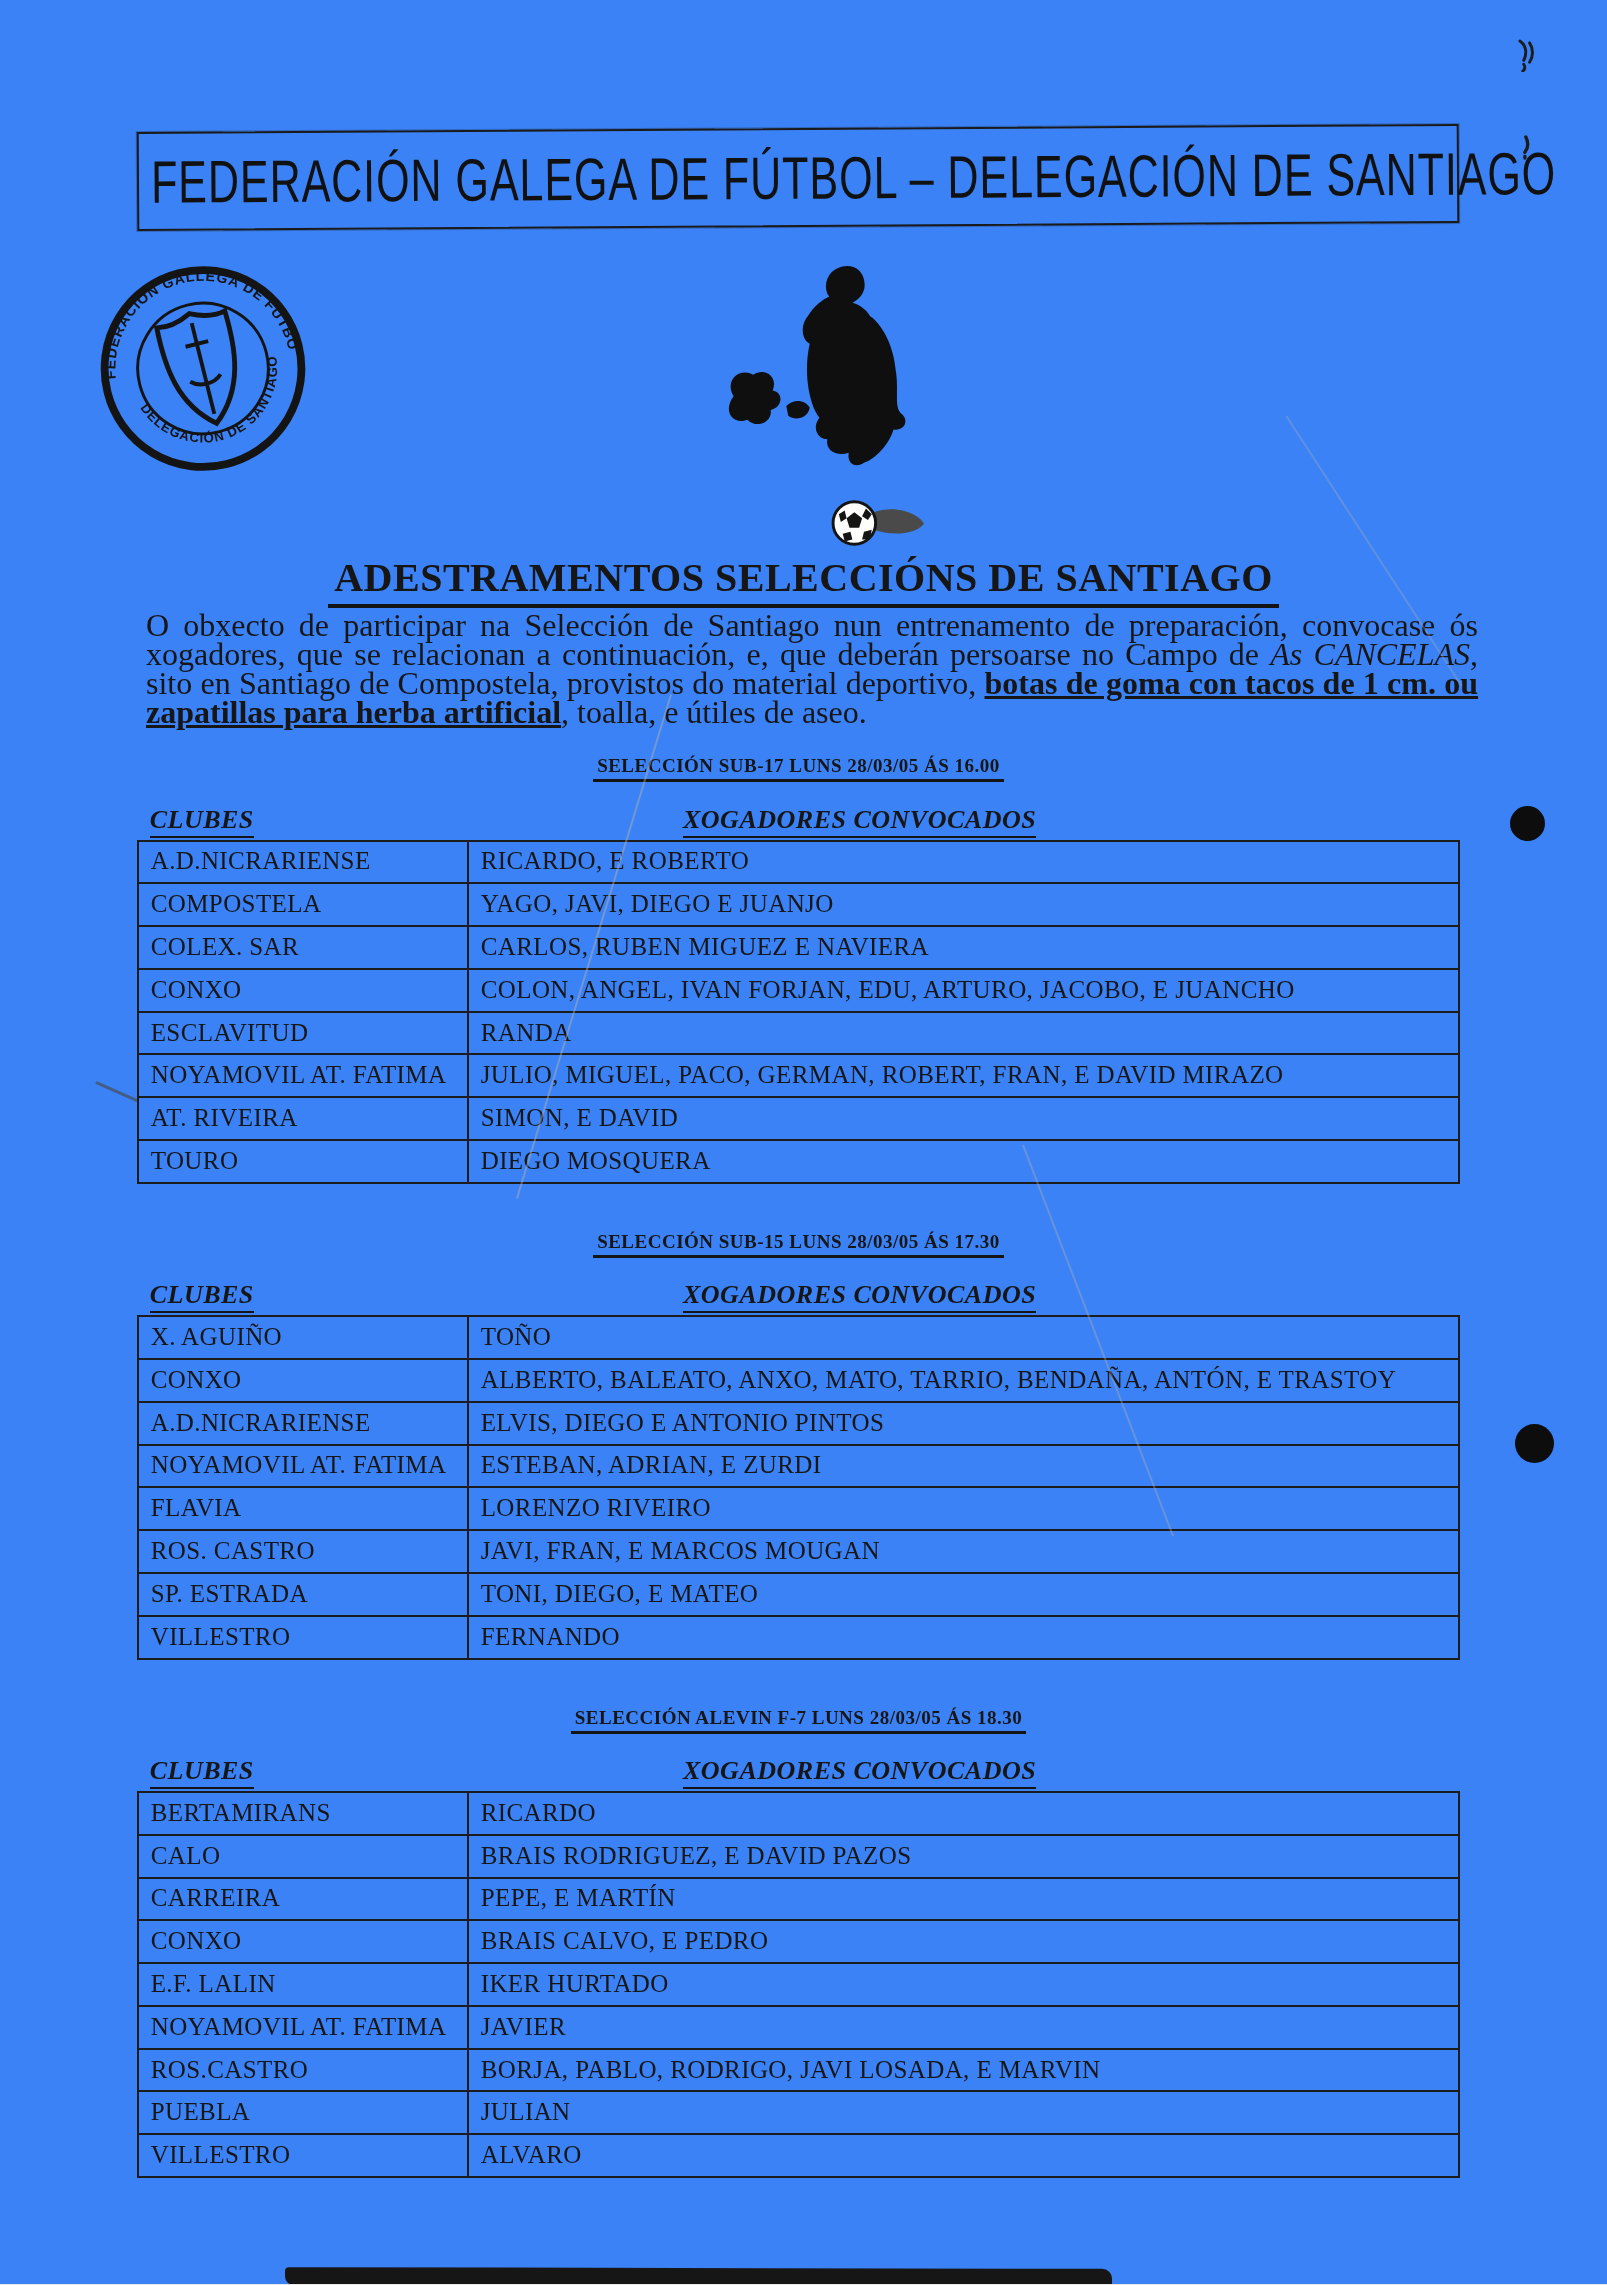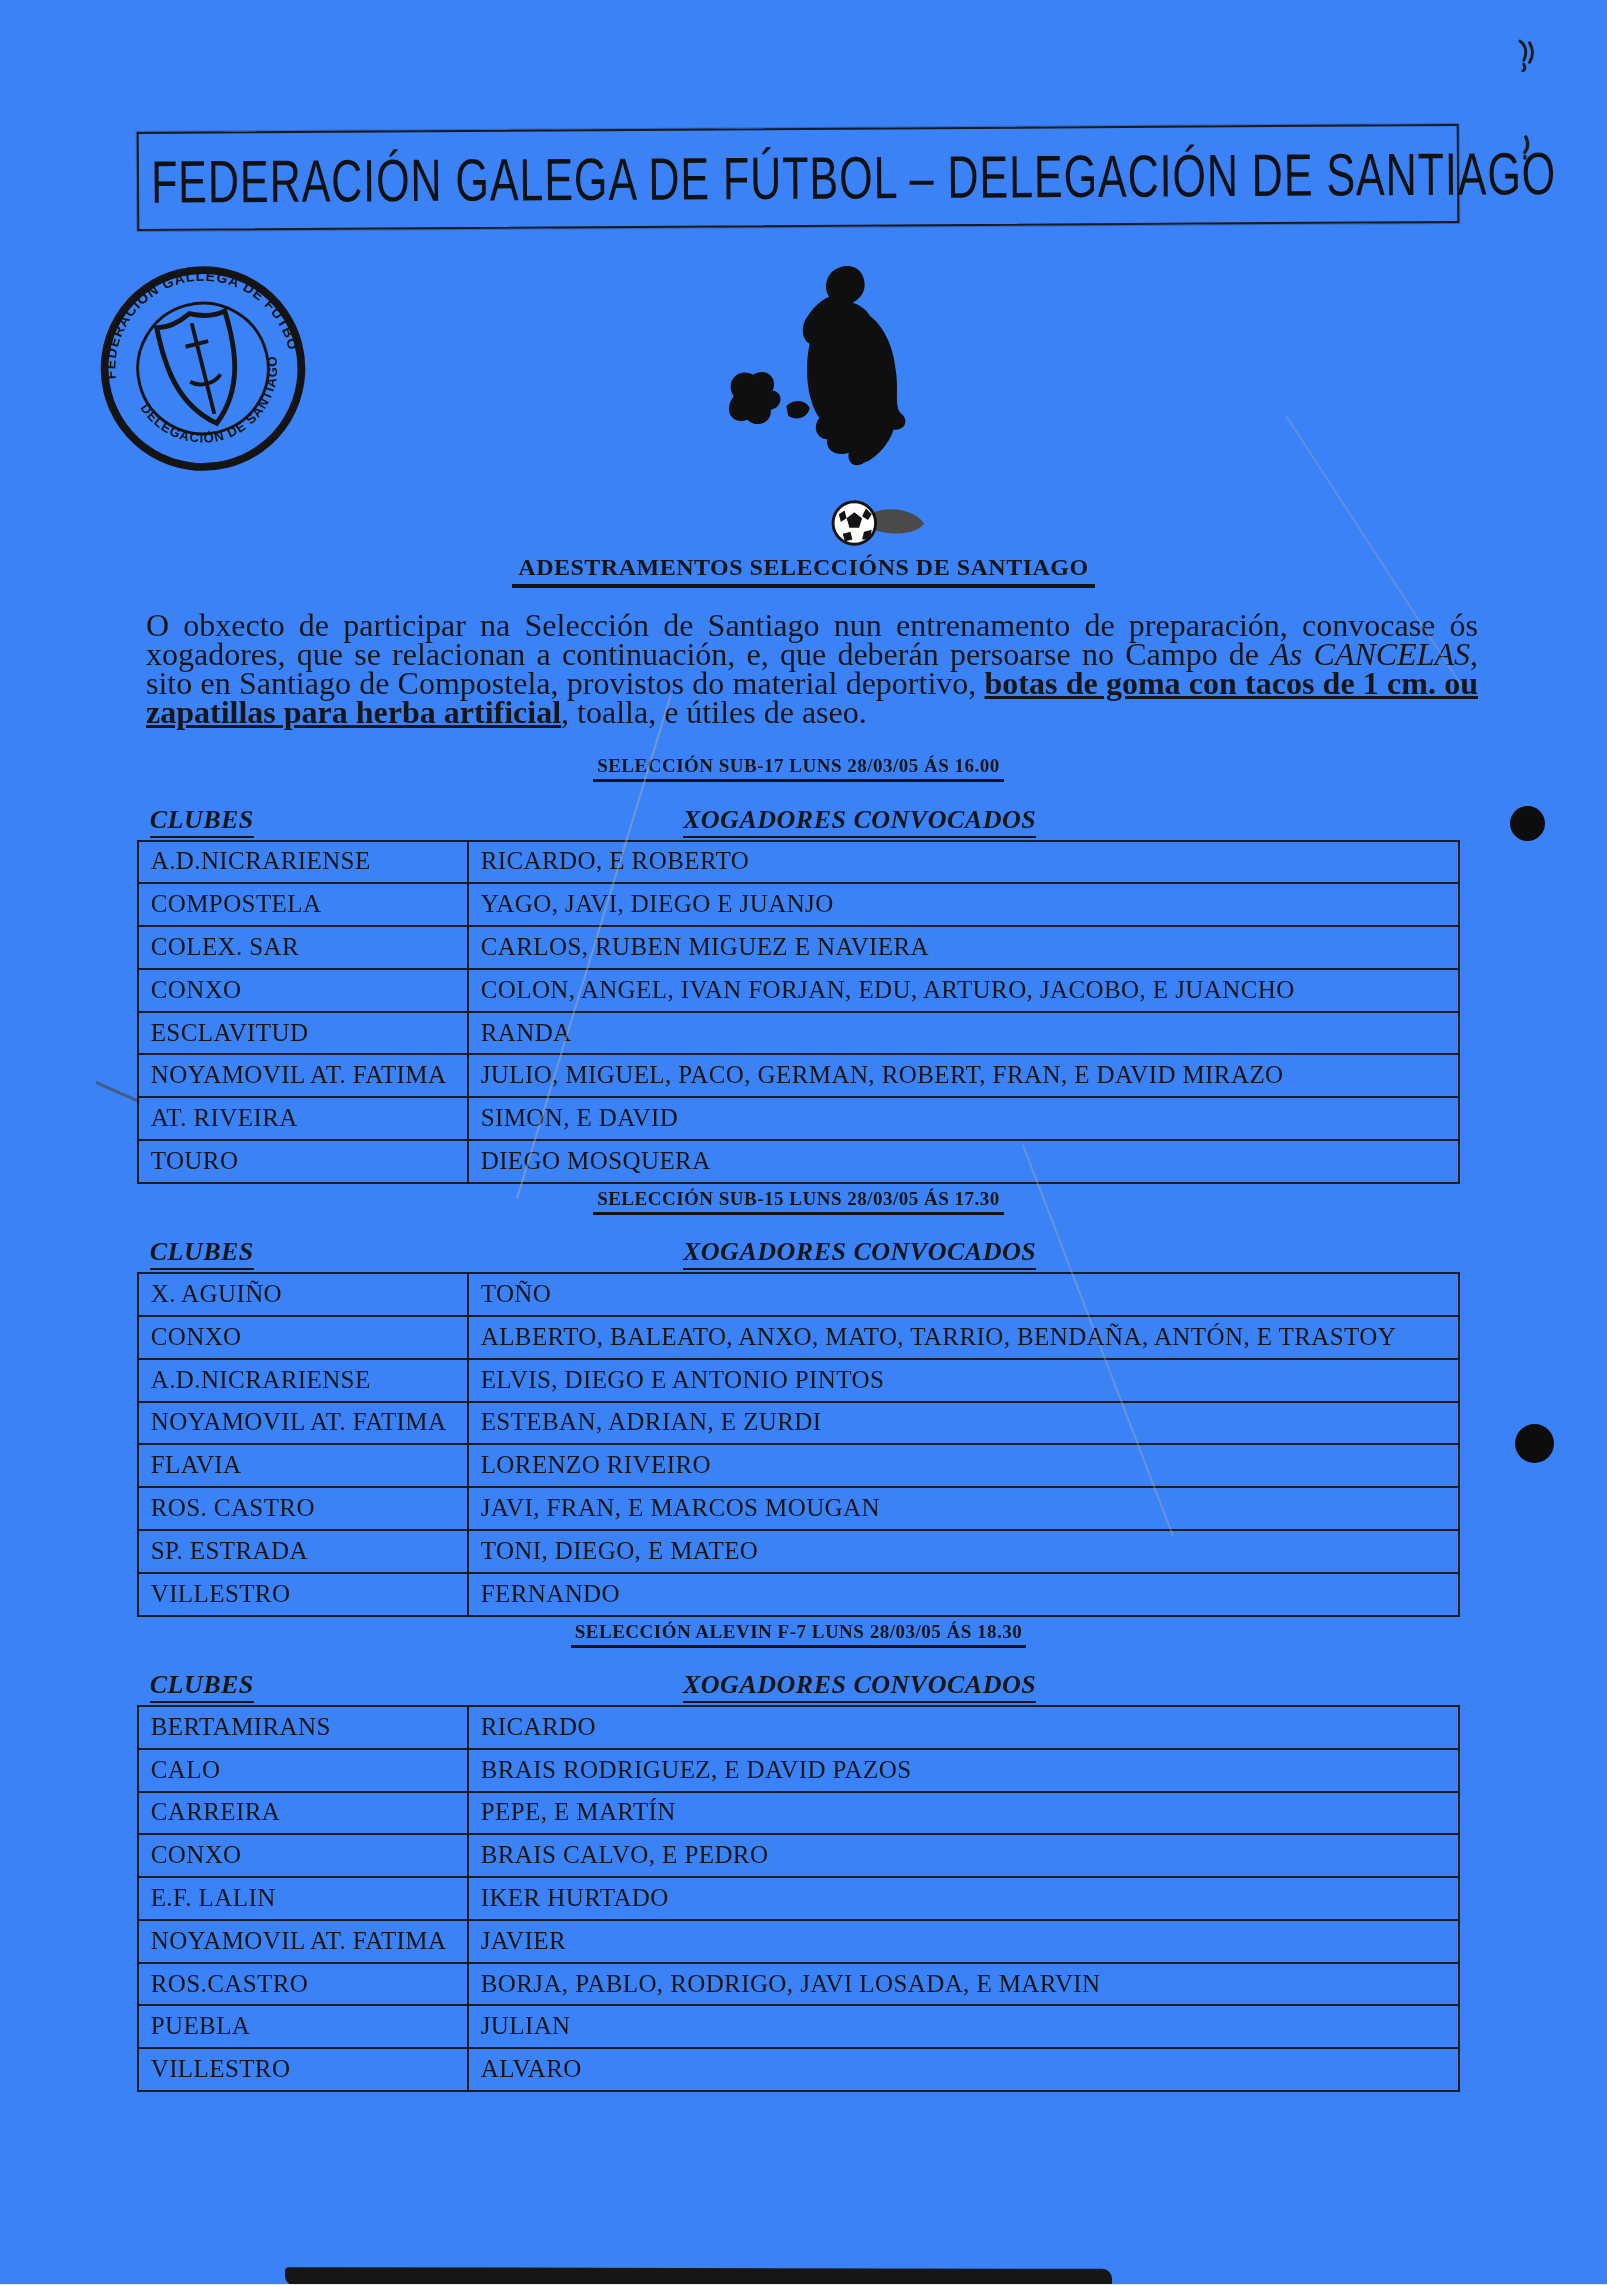--- a/index.html
+++ b/index.html
@@ -21,34 +21,34 @@
     font-size:49px; font-weight:500; white-space:nowrap; letter-spacing:1px;
     transform:scale(0.88,1.22); transform-origin:left center; color:#111;
   }
   
   .stamp{ position:absolute; left:90px; top:261px; }
   .player-art{ position:absolute; left:671px; top:252px; }
   .ball-art{ position:absolute; left:829px; top:493px; }
   
   .main-title{ position:absolute; left:0; top:554px; width:1607px; text-align:center; }
   .main-title span{
-    display:inline-block; font-size:24px; font-weight:bold; letter-spacing:0.5px;
+    display:inline-block; font-size:40px; font-weight:bold; letter-spacing:0.5px;
     border-bottom:4.9px solid #141414; padding:0 5.9px 2.9px;
   }
   
   .intro{
     position:absolute; left:146px; top:611px; width:1332px;
     font-size:32px; line-height:29px; text-align:justify; margin:0;
   }
   .intro .venue{ font-style:italic; }
   .intro .boots{ font-weight:bold; text-decoration:underline; }
   
   .sections{ position:absolute; left:137px; top:751px; width:1323px; }
   .section{ margin-top:0; }
-  .section + .section{ }
+  .section + .section{ margin-top:43px; }
   .section-title{ text-align:center; margin:0; }
   .section-title span{
     display:inline-block; font-size:19px; font-weight:bold; letter-spacing:0.5px;
     border-bottom:3.9px solid #141414; padding:0 3.9px 2px;
   }
   .header-row{ position:relative; height:35px; margin-top:20.5px; }
   .col-head{
     font-size:26px; font-weight:bold; letter-spacing:0.5px;
     border-bottom:2.9px solid #141414; padding-bottom:1px; display:inline-block;font-style:italic;
   }

